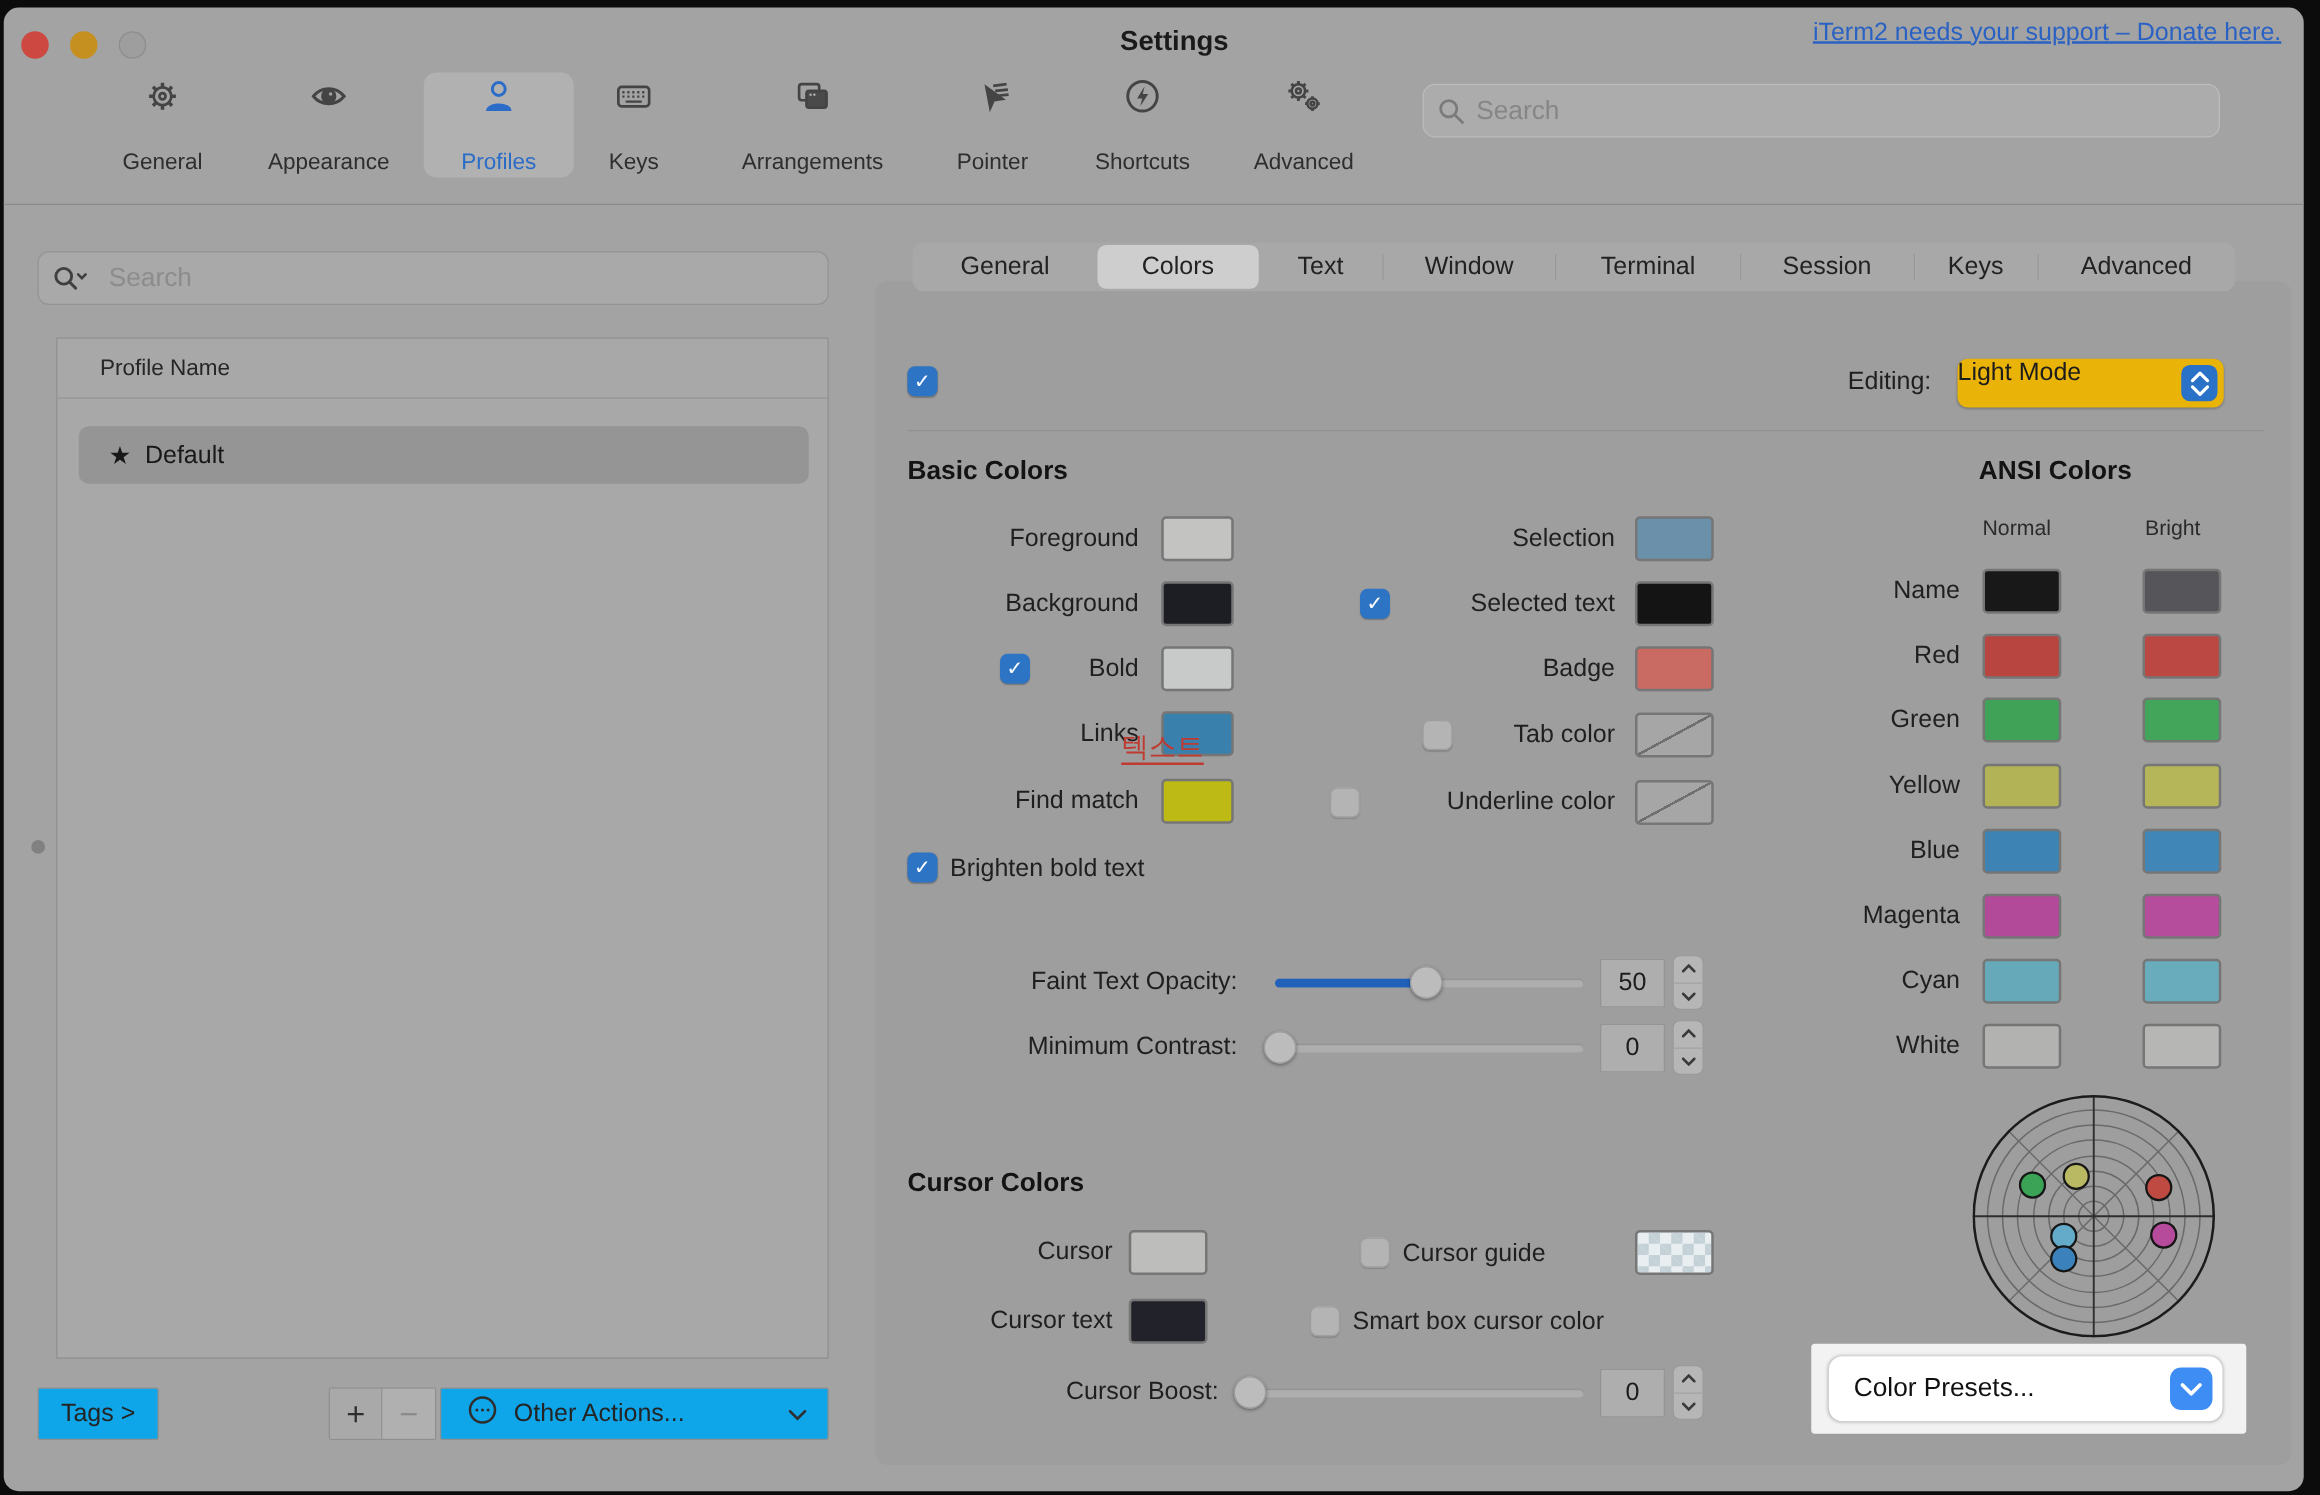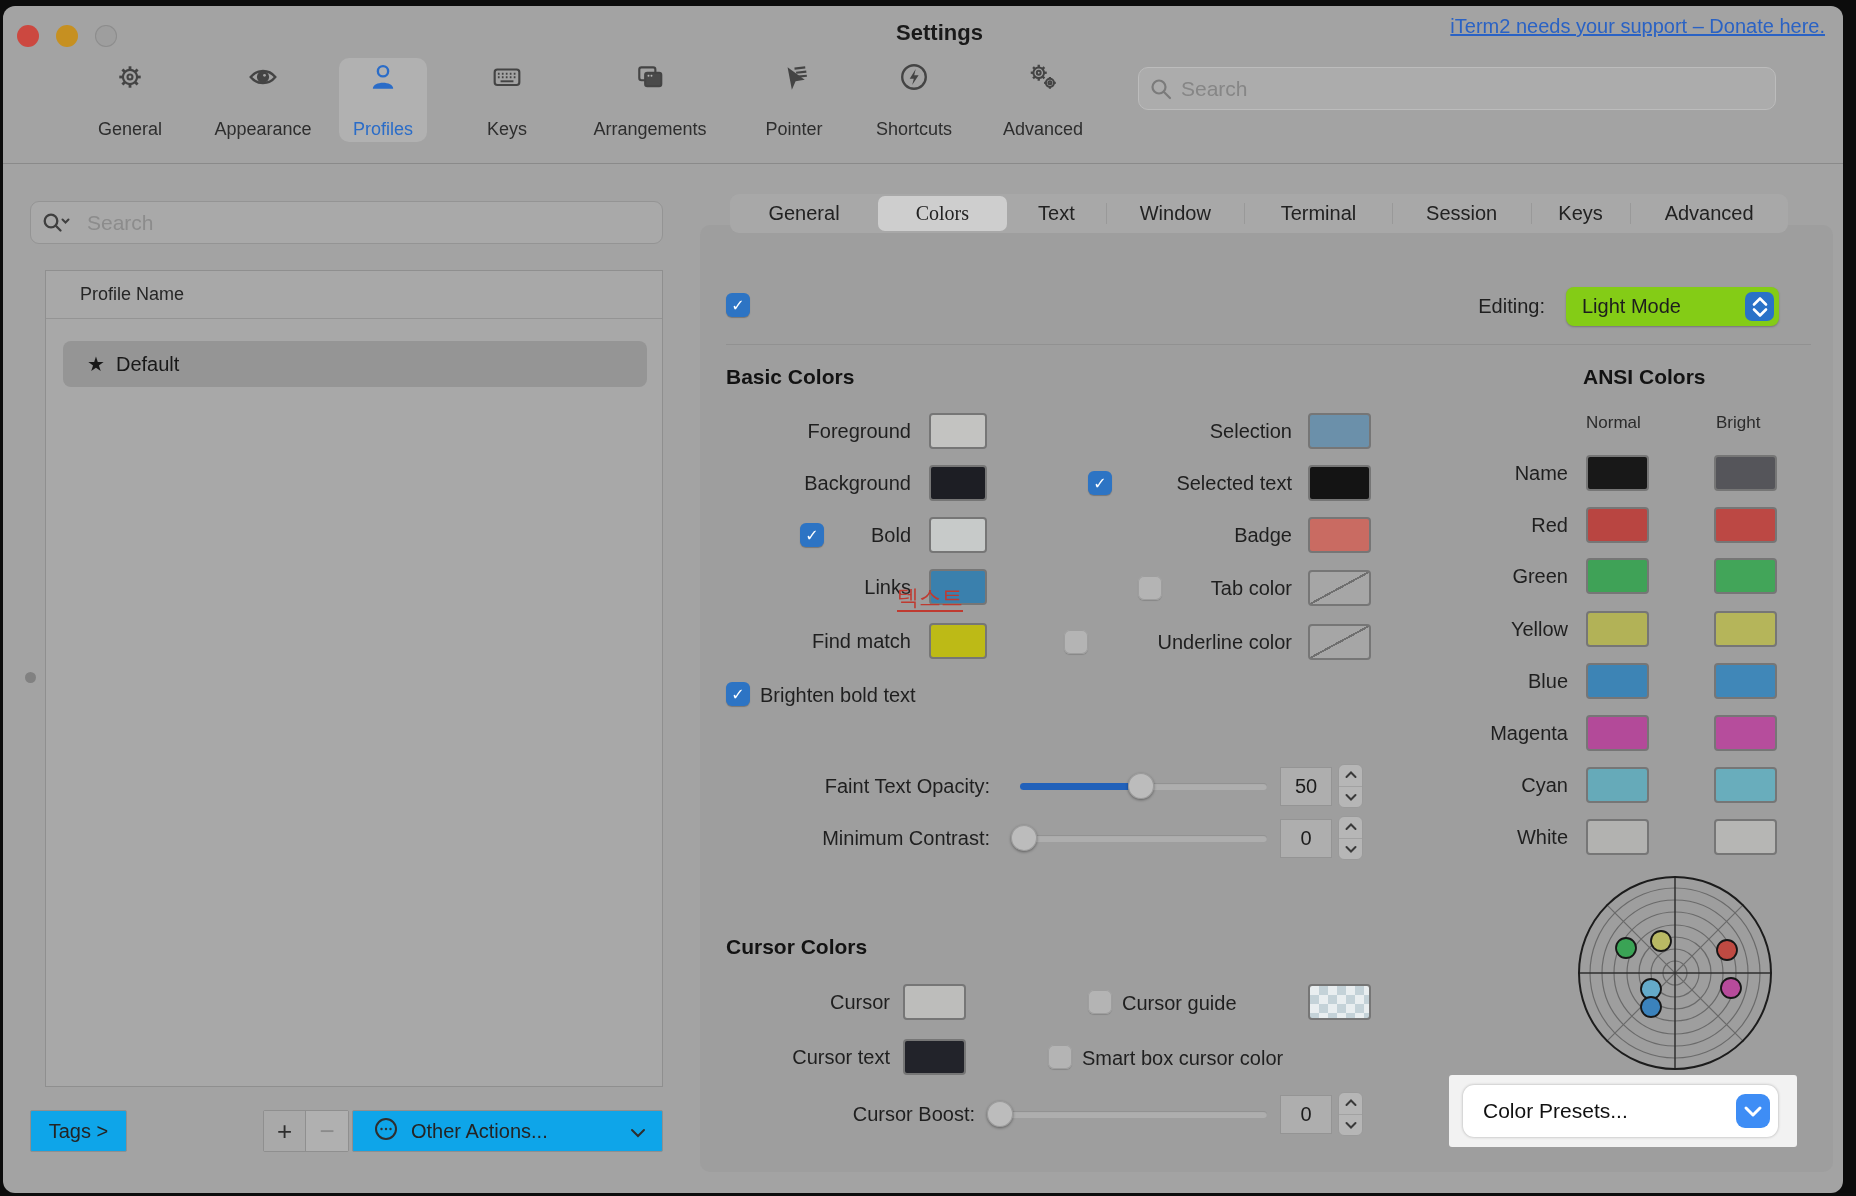--- a/index.html
+++ b/index.html
@@ -33,38 +33,38 @@
   .pm .cell { width:42px; display:flex; align-items:center; justify-content:center; font-size:26px; }
   .pm .cell.add { background:#a9a9a9; color:#2e2e2e; border-right:1px solid #8f8f8f; }
   .pm .cell.rem { background:#b0b0b0; color:#8b8b8b; }
   .edge-dot { left:22px; top:666px; width:11px; height:11px; border-radius:50%; background:#818181; }
 
   
   .panel { left:697px; top:219px; width:1133px; height:947px; background:#9e9e9e; border-radius:10px; }
   .tabsbar { left:727px; top:188px; width:1058px; height:39px; background:#a8a8a8; border-radius:9px; display:flex; }
   .tab { flex:1 1 0; display:flex; align-items:center; justify-content:center; font-size:20px; color:#222; position:relative; white-space:nowrap; padding:0 6px; }
   .tab:not(.active):not(:first-child)::before { content:""; position:absolute; left:0; top:9px; bottom:9px; width:1px; background:#999; }
-  .tab.active { background:#cecece; border-radius:7px; margin:2px 0;font-family:Liberation Serif, serif; }
+  .tab.active { background:#cecece; border-radius:7px; margin:2px 0; }
   .tab.active + .tab::before { display:none; }
 
   .lbl { font-size:20px; color:#1f1f1f; white-space:nowrap; transform:translateY(-50%); }
   .lbl.r { transform:translate(-100%,-50%); }
   .heading { font-size:21px; font-weight:bold; color:#131313; white-space:nowrap; transform:translateY(-50%); }
   .subhead { font-size:17px; color:#2b2b2b; white-space:nowrap; transform:translateY(-50%); }
 
   .cb { width:24px; height:24px; border-radius:6px; }
   .cb.on { background:#2d74c4; color:#fff; display:flex; align-items:center; justify-content:center; font-size:16px; font-weight:bold; box-shadow:0 1px 1px rgba(0,0,0,.25); }
   .cb.off { background:#b4b4b4; box-shadow:inset 0 0 0 1px #9e9e9e, 0 1px 1px rgba(0,0,0,.15); }
 
   .well { width:58px; height:36px; border:2px solid #767676; border-radius:4px; }
   .well.wide { width:63px; }
   .well.diag { background:#a6a6a6; background-image:linear-gradient(to bottom right, transparent calc(50% - 1px), #6f6f6f calc(50% - 1px), #6f6f6f calc(50% + 1px), transparent calc(50% + 1px)); }
   .well.checker { background-color:#e9eef0; background-image:linear-gradient(45deg,#c4d2d8 25%,transparent 25%,transparent 75%,#c4d2d8 75%),linear-gradient(45deg,#c4d2d8 25%,transparent 25%,transparent 75%,#c4d2d8 75%); background-size:18px 18px; background-position:0 0,9px 9px; }
 
-  .popup { left:1563px; top:281px; width:213px; height:39px; background:#84cc16; border-radius:8px; box-shadow:0 1px 2px rgba(0,0,0,.25); display:flex; align-items:center; padding-left:16px; font-size:20px; color:#1d1d1d; }
+  .popup { left:1563px; top:281px; width:213px; height:39px; background:#eab308; border-radius:8px; box-shadow:0 1px 2px rgba(0,0,0,.25); display:flex; font-size:20px; color:#1d1d1d; }
   .popup .bluebox { position:absolute; right:5px; top:5px; width:29px; height:29px; background:#2a72c8; border-radius:7px; display:flex; align-items:center; justify-content:center; }
   .divider { height:1px; background:#919191; }
 
   .track { height:7px; background:#aeaeae; border-radius:4px; box-shadow:inset 0 1px 1px rgba(0,0,0,.18); }
   .fill { position:absolute; left:0; top:0; height:100%; background:#2161ba; border-radius:4px; }
   .thumb { width:26px; height:26px; border-radius:50%; background:#bcbcbc; box-shadow:0 1px 3px rgba(0,0,0,.4), inset 0 0 0 1px rgba(130,130,130,.55); }
   .valbox { width:52px; height:39px; background:#aeaeae; border:1px solid #949494; display:flex; align-items:center; justify-content:center; font-size:20px; color:#1c1c1c; }
   .stepper { width:25px; height:44px; background:#b6b6b6; border:1px solid #9a9a9a; border-radius:6px; display:flex; flex-direction:column; overflow:hidden; }
   .stepper .half { flex:1; display:flex; align-items:center; justify-content:center; }
   .stepper .half:first-child { border-bottom:1px solid #a2a2a2; }
@@ -106,21 +106,21 @@
     <span class="tlabel">General</span>
   </div>
   <div class="abs titem" style="left:190px;width:140px;">
     <span><svg width="32" height="30" viewBox="0 0 28 28" fill="none" stroke="#444" stroke-width="2.2">
           <path d="M2.5 14 C8.5 6.5, 19.5 6.5, 25.5 14 C19.5 21.5, 8.5 21.5, 2.5 14 Z"></path>
           <circle cx="14" cy="14" r="4.6" fill="#444"></circle>
           <circle cx="15.4" cy="12.4" r="1.3" fill="#a3a3a3" stroke="none"></circle>
         </svg></span>
     <span class="tlabel">Appearance</span>
   </div>
-  <div class="abs titem active" style="left:336px;width:88px;gap:16px;">
+  <div class="abs titem active" style="left:336px;width:120px;gap:16px;">
     <span><svg width="30" height="30" viewBox="0 0 28 28">
           <circle cx="14" cy="8.6" r="4.8" fill="none" stroke="#2a6cc8" stroke-width="2.2"></circle>
           <path d="M4.5 25 C4.5 17.5, 23.5 17.5, 23.5 25 Z" fill="#2a6cc8"></path>
         </svg></span>
     <span class="tlabel">Profiles</span>
   </div>
   <div class="abs titem" style="left:448px;width:112px;">
     <span><svg width="32" height="30" viewBox="0 0 28 28" fill="none" stroke="#444" stroke-width="2">
           <rect x="2.5" y="7" width="23" height="14.5" rx="2.5"></rect>
           <g stroke-width="1.8" stroke-dasharray="1.6 2.1">

